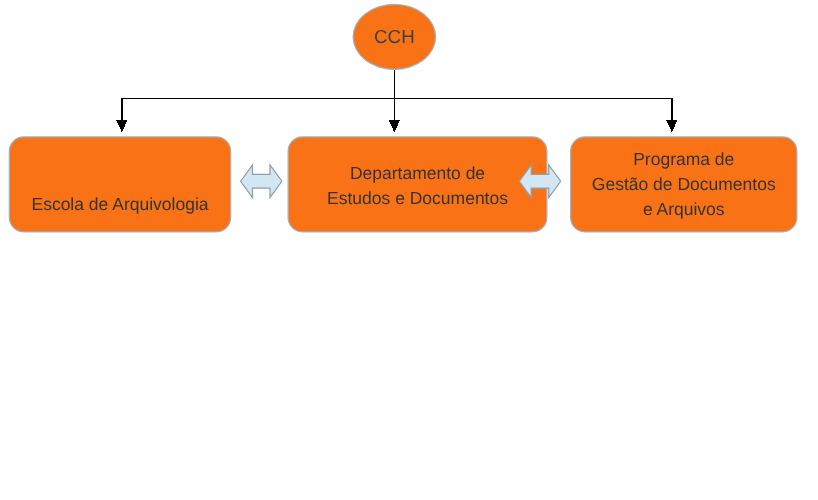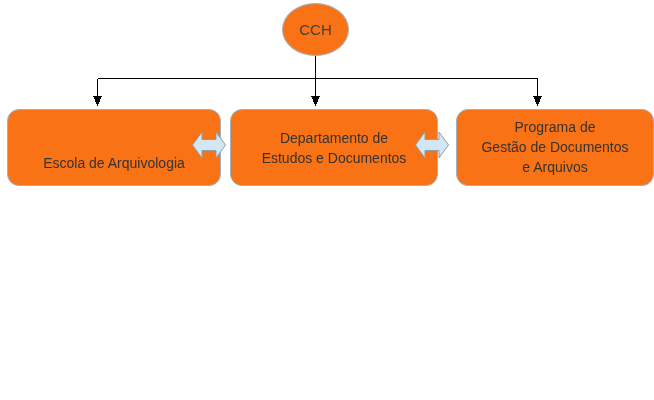--- a/index.html
+++ b/index.html
@@ -46,32 +46,32 @@
   .box {
     top: 109px;
     height: 77px;
     border-radius: 12px;
     display: flex;
     flex-direction: column;
     align-items: center;
   }
 
   .box-escola {
-    left: 7px; width: 214px;
+    left: 7px; width: 178px;
     justify-content: flex-end;
     padding-bottom: 12px;
   }
 
   .box-departamento {
     left: 230px; width: 208px;
     justify-content: center;
   }
 
   .box-programa {
-    left: 456px; width: 198px;
+    left: 456px; width: 182px;
     justify-content: flex-start;
     padding-top: 7px;
     overflow: hidden;
   }
 
   .darrow {
     position: absolute;
     top: 129px;
     width: 34px; height: 32px;
   }

